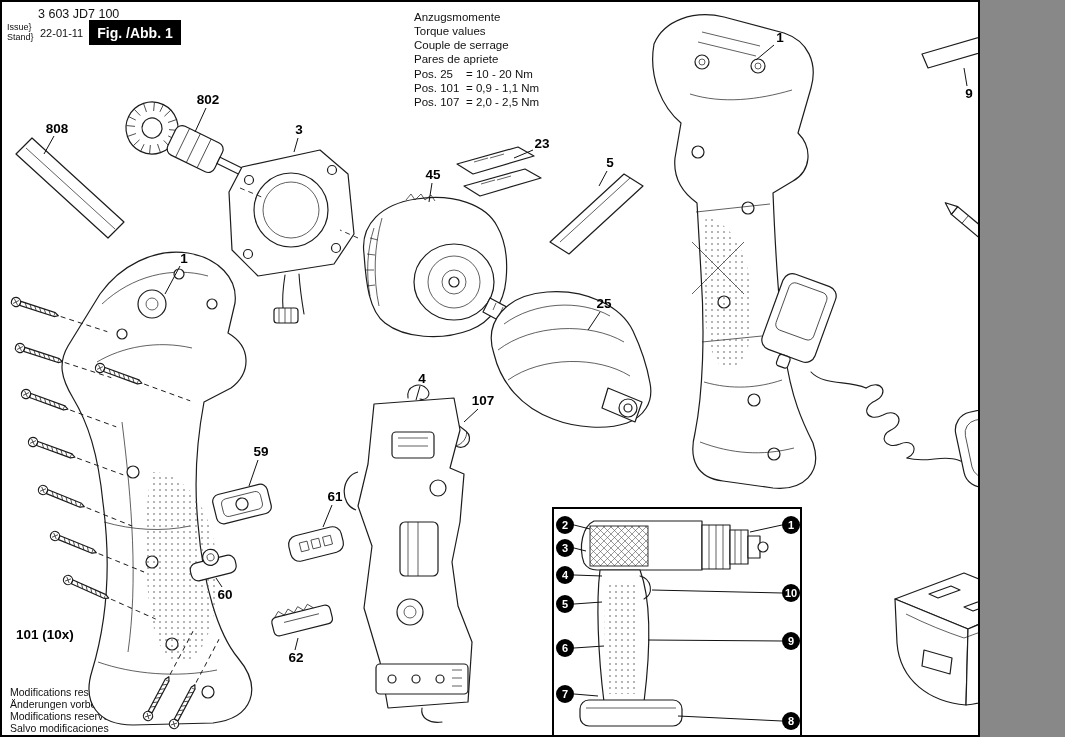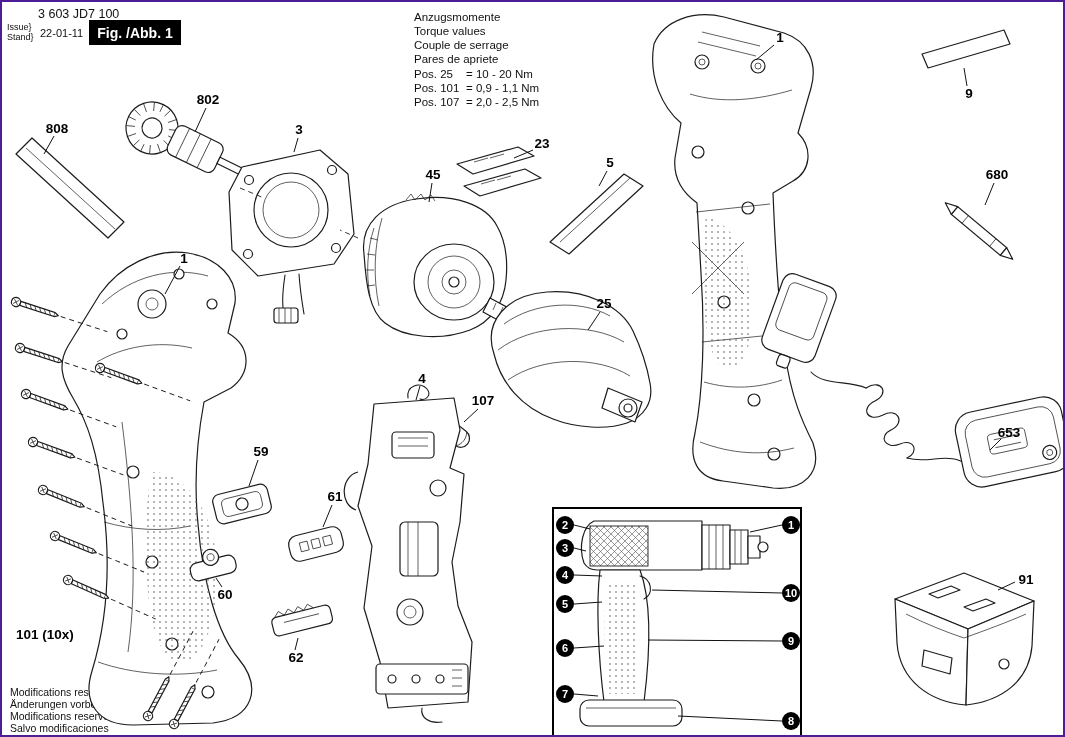--- a/index.html
+++ b/index.html
@@ -1,16 +1,16 @@
 <!DOCTYPE html>
 <html><head>
 <meta charset="utf-8">
 <style>
   html,body{margin:0;padding:0;background:#888;}
-  .page{position:relative;width:1065px;height:737px;background:#fff;border:2px solid #4c1d95;
+  .page{position:relative;width:980px;height:737px;background:#fff;border:2px solid #000000;
         box-sizing:border-box;font-family:"Liberation Sans",sans-serif;overflow:hidden;}
   svg{position:absolute;left:0;top:0;}
   .ln{fill:none;stroke:#1c1c1c;stroke-width:1.1;stroke-linecap:round;stroke-linejoin:round;}
   .fw{fill:#ffffff;stroke:#1c1c1c;stroke-width:1.2;stroke-linejoin:round;}
   .dash{fill:none;stroke:#1c1c1c;stroke-width:0.9;stroke-dasharray:5 4;}
   .thin{fill:none;stroke:#1c1c1c;stroke-width:0.7;}
   .leader{stroke:#111;stroke-width:1;}
   .txt{fill:#111;font-family:"Liberation Sans",sans-serif;}
   .callout{fill:#000;font-size:13.5px;font-weight:bold;text-anchor:middle;}
   .h-part{font-size:12.5px;}

